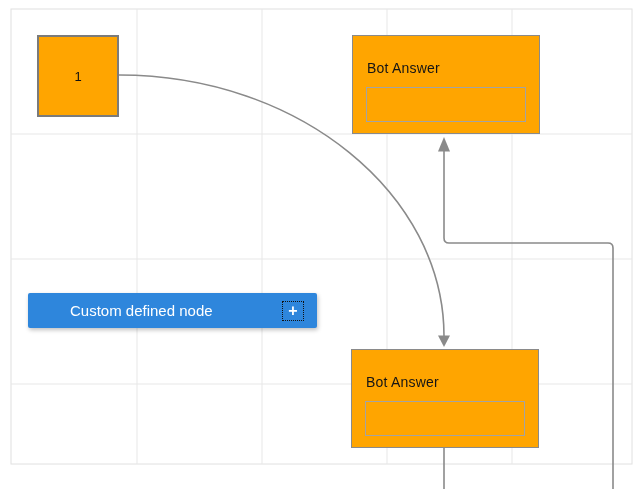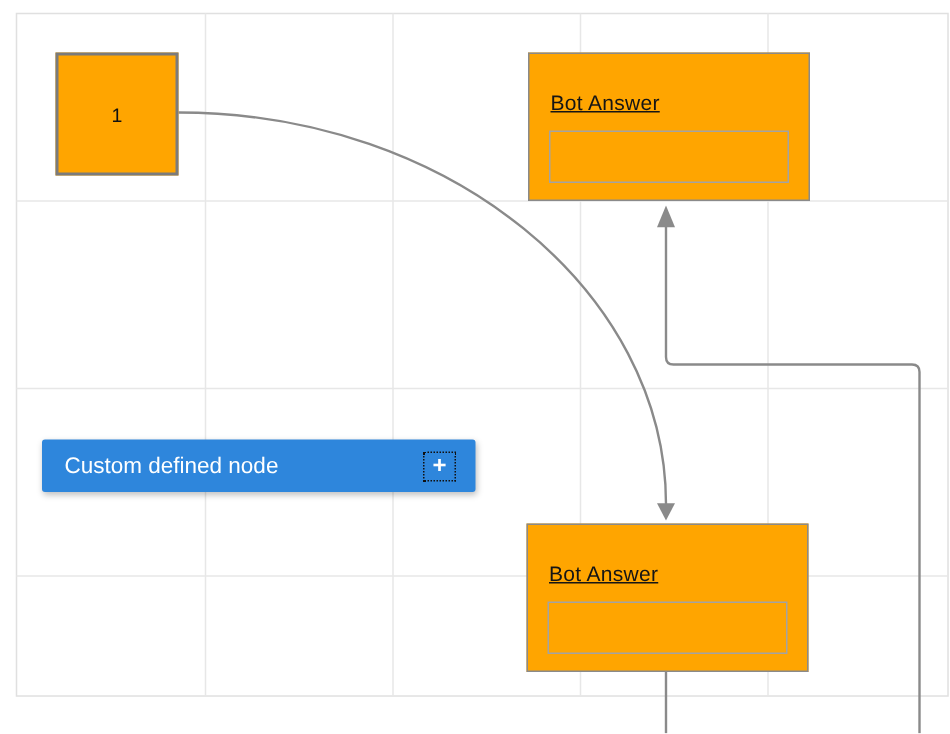--- a/index.html
+++ b/index.html
@@ -15,31 +15,31 @@
     display:flex;align-items:center;justify-content:center;
     font-size:13px;color:#111;
   }
   .bot-node{
     width:188px;height:99px;background:#FFA500;border:1.5px solid #8a8a8a;
     color:#151515;
   }
   .bot-node.top{left:352px;top:35px;}
   .bot-node.bottom{left:351px;top:349px;}
   .bot-node .bot-title{
-    position:absolute;left:14px;top:24px;font-size:14px;letter-spacing:0.2px;text-decoration:underline;
+    position:absolute;left:14px;top:24px;font-size:14px;letter-spacing:0.2px;
   }
   .bot-node .bot-input{
     position:absolute;left:13px;top:51px;width:158px;height:33px;
     border:1px solid #a3a3a3;background:transparent;
   }
   .blue-node{
     left:28px;top:293px;width:289px;height:35px;background:#2E86DC;
     border-radius:2px;display:flex;align-items:center;
     box-shadow:1px 2px 4px rgba(0,0,0,0.25);
-    color:#ffffff;font-size:15px;padding-left:15px;
+    color:#ffffff;font-size:15px;padding-left:42px;
   }
   .add-btn{
     position:absolute;left:254px;top:8px;width:22px;height:20px;
     box-sizing:border-box;border:1px dotted #111;background:transparent;
     display:flex;align-items:center;justify-content:center;
     color:#ffffff;font-size:16px;font-weight:600;line-height:1;cursor:pointer;
     padding:0;
   }
 </style>
 </head>

